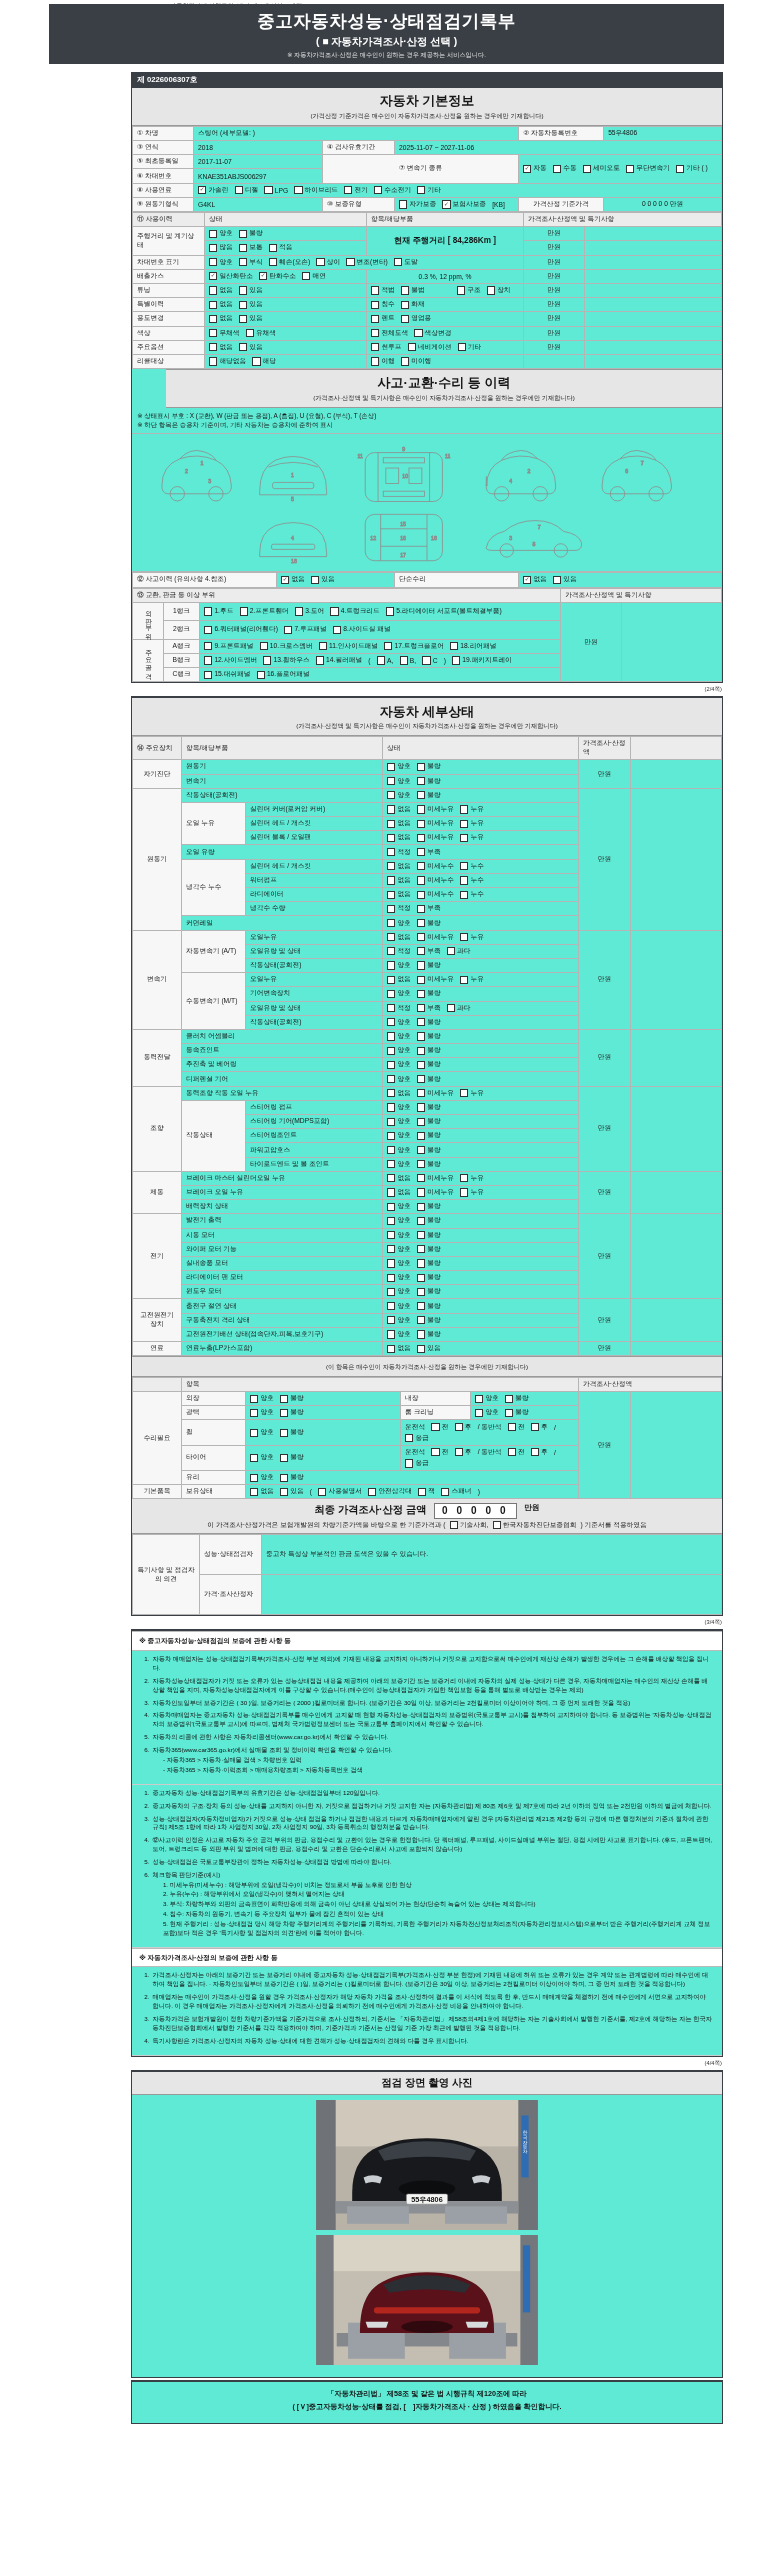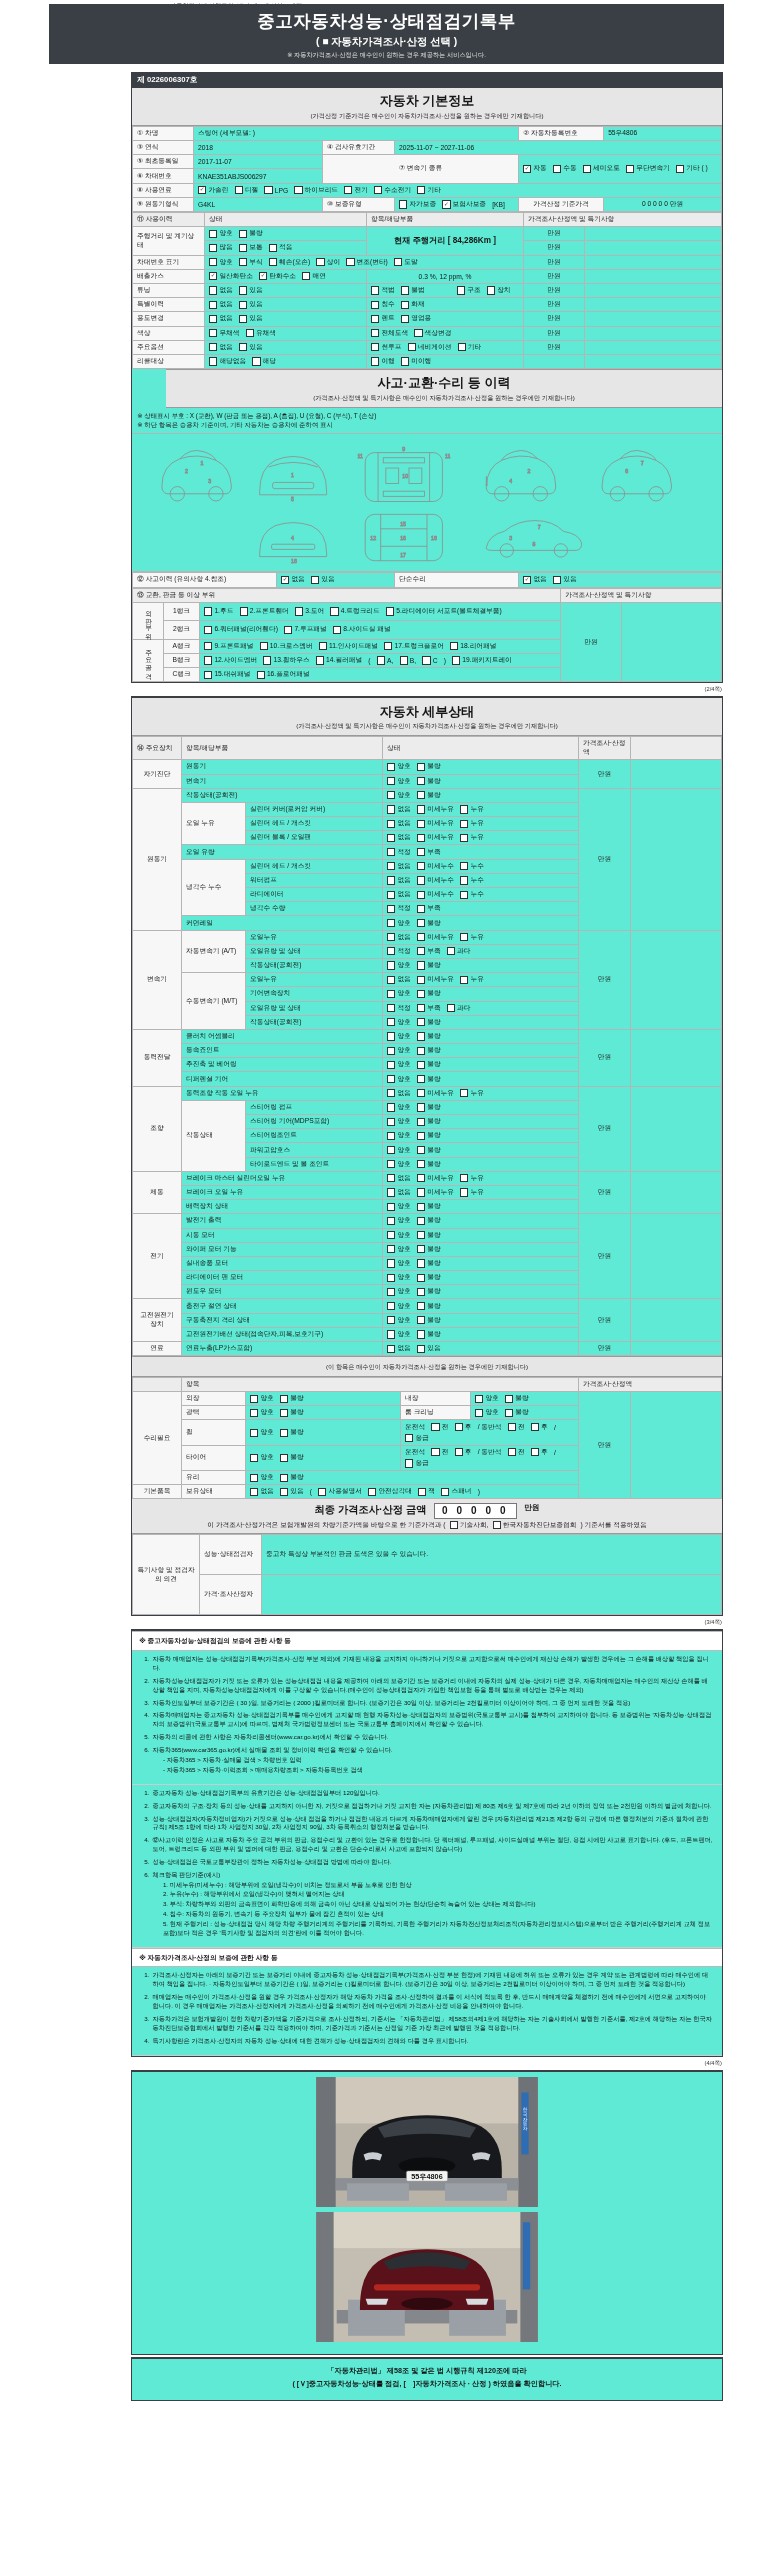--- a/index.html
+++ b/index.html
@@ -1819,20 +1819,23 @@
             <span class="n">4.</span>
             <span><span>특기사항란은 가격조사·산정자의 자동차 성능·상태에 대한 견해가 성능·상태점검자의 견해와 다를 경우 표시합니다.</span></span>
           </div>
         </div>
         <div style="border-top: 0.5px solid rgb(204, 204, 204);"></div>
       </div>
   </div>
   <div class="marker">(4/4쪽)</div>
 
   <div class="pbox">
+    <div class="sec-hd">
+      <div class="h" style="font-size:10.3px;">점검 장면 촬영 사진</div>
+    </div>
     <div class="photoarea">
 
       <svg class="photo" width="222" height="130" viewBox="0 0 430 252">
         <rect width="430" height="252" fill="#b9b2a6"></rect>
         <rect y="0" width="430" height="90" fill="#cfc8bb"></rect>
         <rect x="0" y="0" width="38" height="252" fill="#6f7276"></rect>
         <rect x="392" y="0" width="38" height="252" fill="#6f7276"></rect>
         <rect x="398" y="30" width="14" height="120" fill="#2e6db4"></rect>
         <text x="405" y="52" font-size="9" fill="#fff" writing-mode="tb">한국자동차</text>
         <rect x="38" y="196" width="354" height="24" fill="#8c8f93"></rect>

